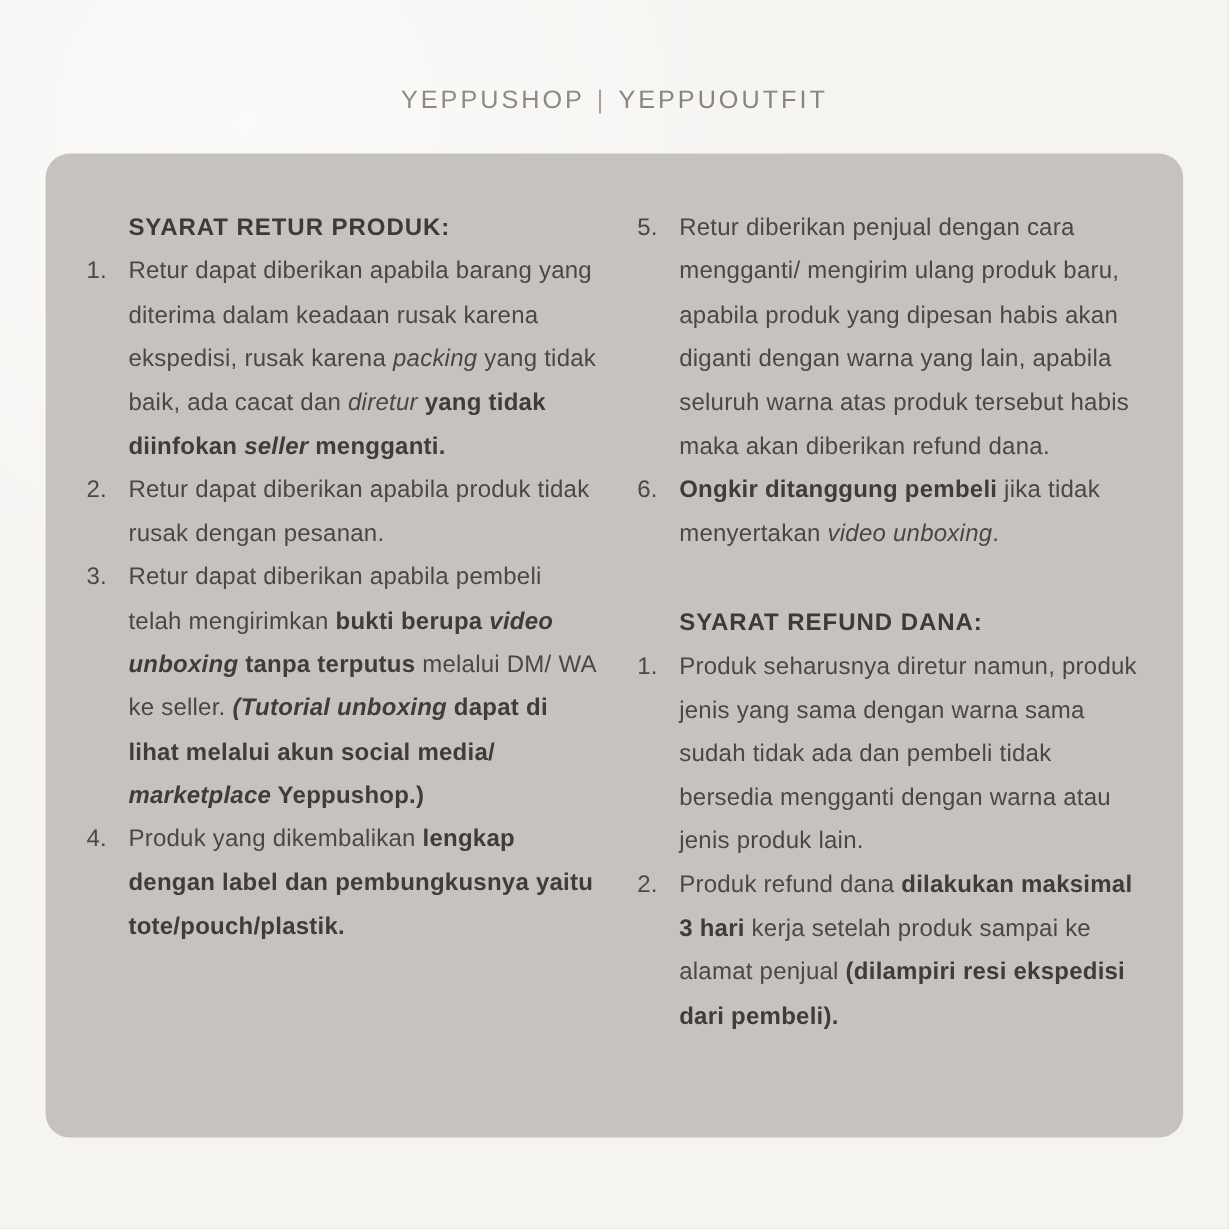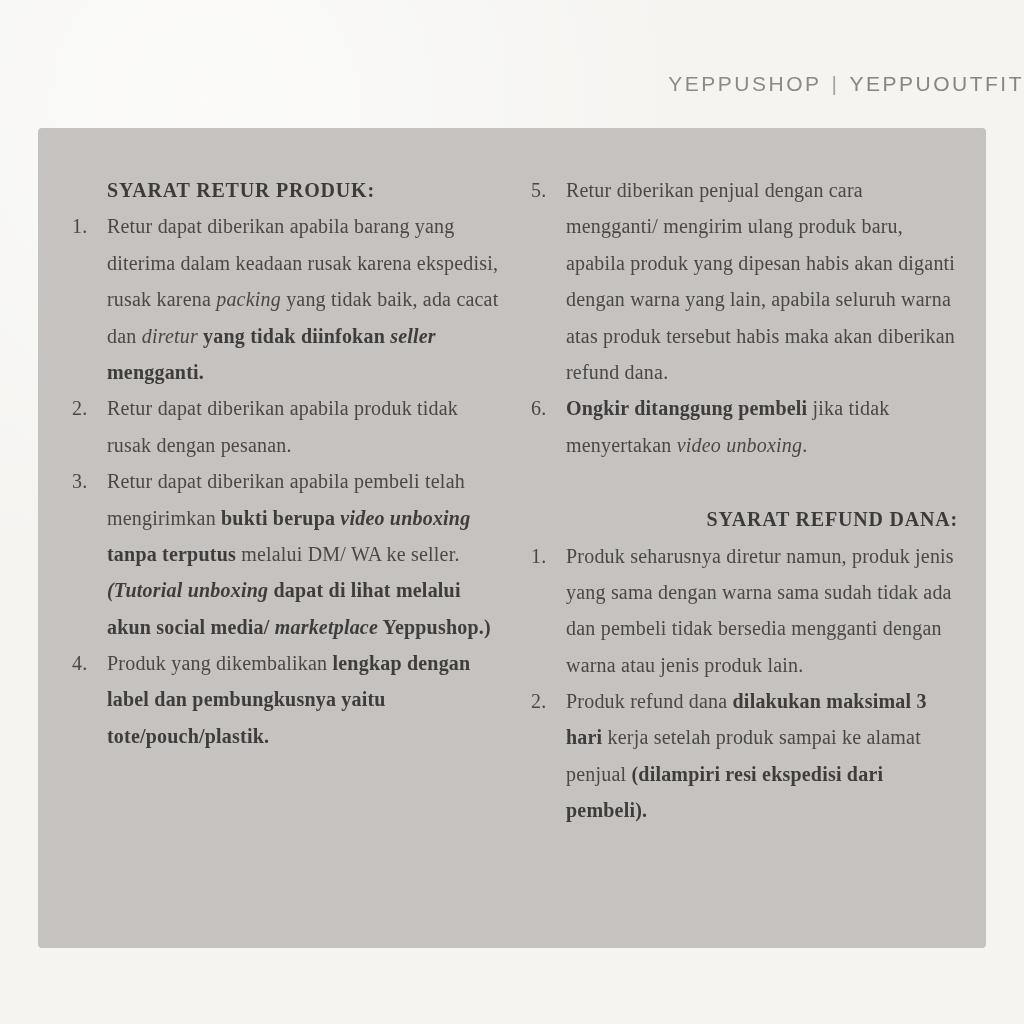--- a/index.html
+++ b/index.html
@@ -11,54 +11,53 @@
     font-family: "Liberation Sans", sans-serif;
     overflow: hidden;
   }
   .page { position: relative; width: 1024px; height: 1024px; }
 
   .brand {
     position: absolute;
     top: 72px;
     left: 0;
     width: 100%;
-    text-align: right;
+    text-align: center;
     font-size: 21px;
     letter-spacing: 2.5px;
     color: #8d8a86;
     font-weight: 500;
   }
   .brand .sep { padding: 0 10px; color: #a5a29e; font-weight: 300; }
   .brand .right { color: #878481; }
 
   .card {
     position: absolute;
     left: 38px;
     top: 128px;
     width: 948px;
     height: 820px;
     background: #c6c2bf;
-    border-radius: 4px;
+    border-radius: 20px;
     padding: 44px 28px 40px 34px;
     display: flex;
     gap: 32px;
     overflow: hidden;
-    font-family: Liberation Serif, serif;
   }
   .col { flex: 1; min-width: 0; }
 
   .sec-title {
     font-size: 20px;
     font-weight: bold;
     letter-spacing: 0.8px;
     color: #3d3b39;
     margin-left: 35px;
     line-height: 1.82;
   }
-  .sec-title.refund { margin-top: 38px; text-align: right; }
+  .sec-title.refund { margin-top: 38px; }
 
   .item {
     display: flex;
     align-items: flex-start;
     font-size: 20px;
     line-height: 1.82;
     color: #4a4846;
     letter-spacing: 0.2px;
   }
   .item .num {

